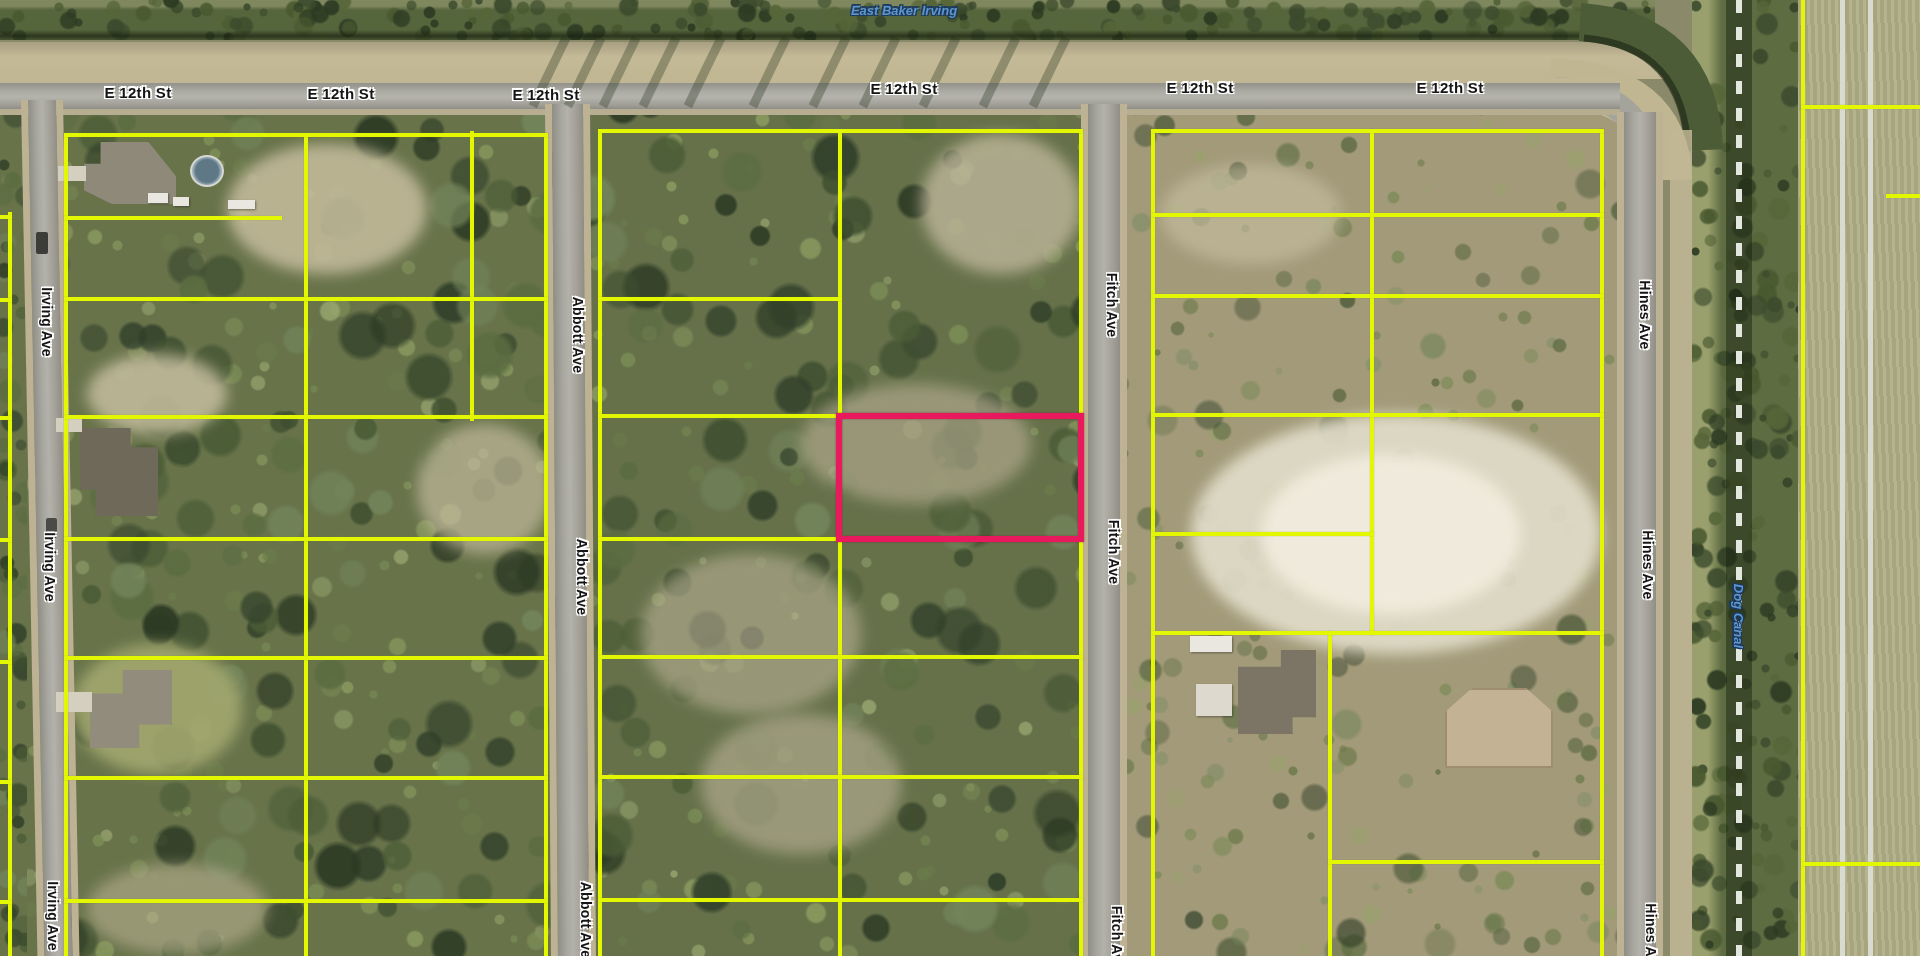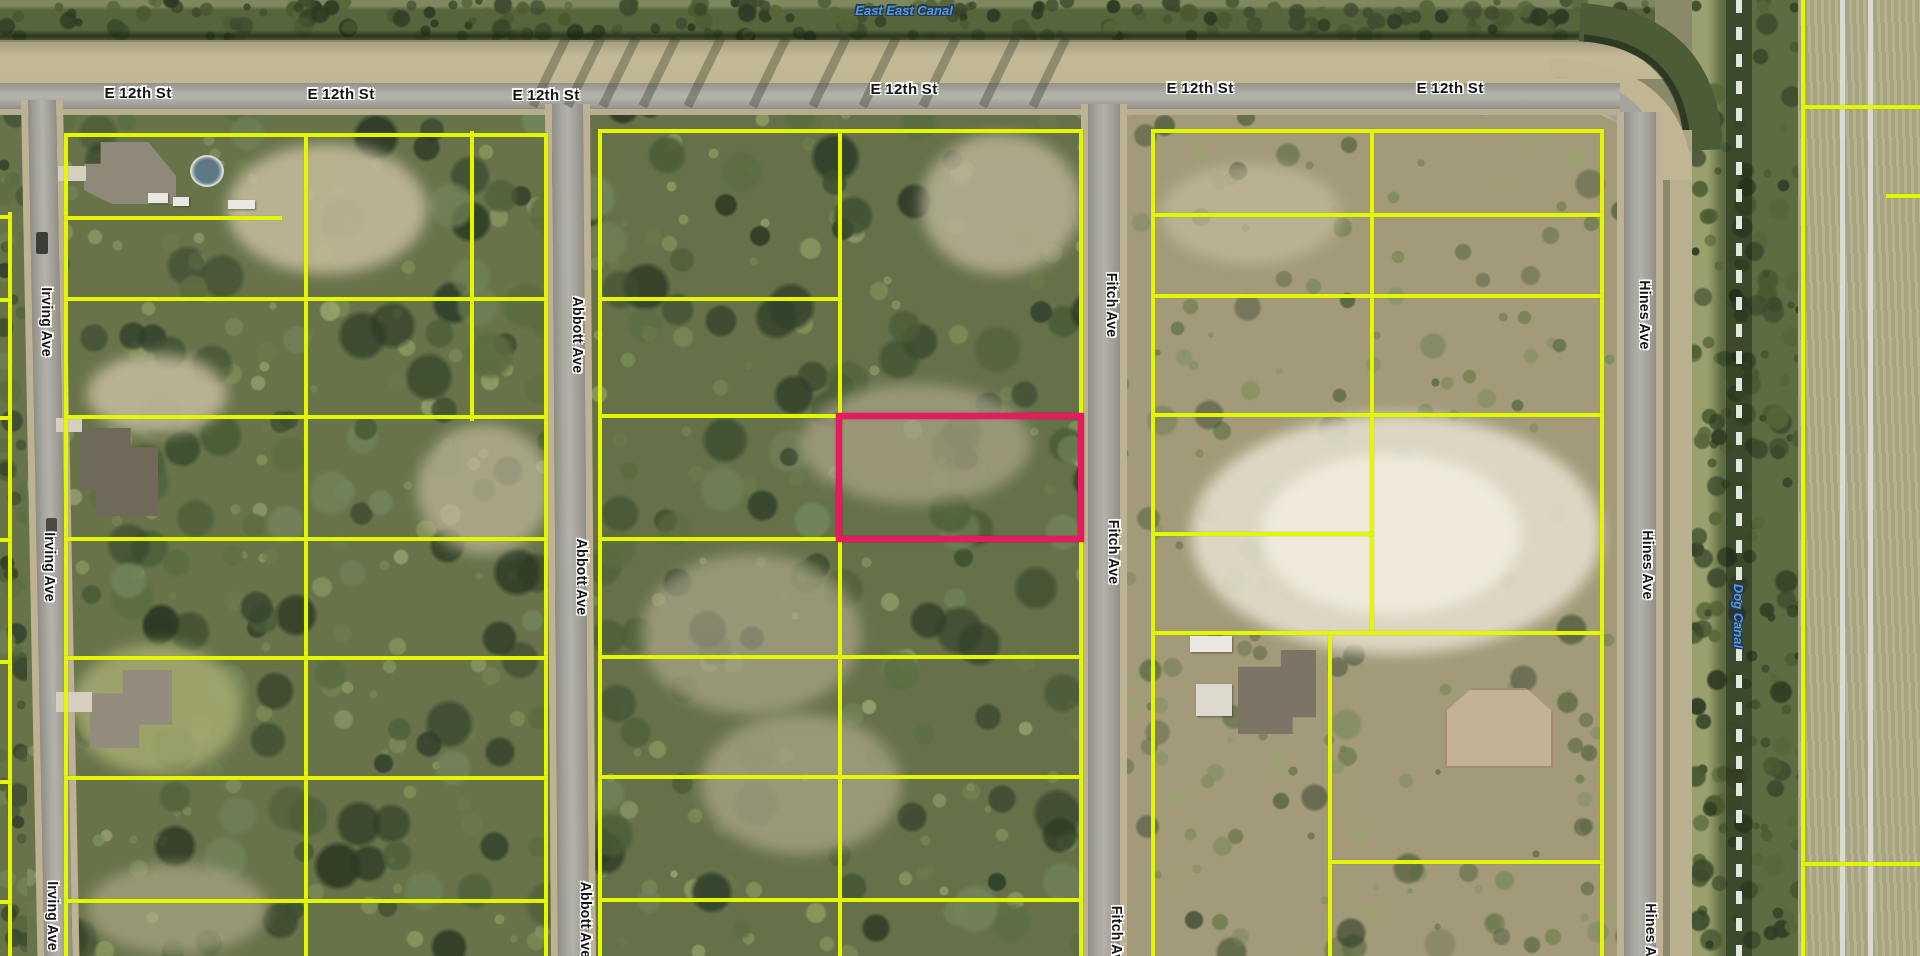--- a/index.html
+++ b/index.html
@@ -1416,21 +1416,21 @@
       <div class="pline" style="left:1151px;top:631px;width:453px;height:4px;"></div>
       <div class="pline" style="left:1328px;top:860px;width:276px;height:4px;"></div>
       <div class="pline" style="left:1801px;top:105px;width:119px;height:4px;"></div>
       <div class="pline" style="left:1886px;top:194px;width:34px;height:4px;"></div>
       <div class="pline" style="left:1801px;top:862px;width:119px;height:4px;"></div>
     </div>
 
   <div class="redbox" title="#e8195c" style="left: 836px; top: 413px; width: 236px; height: 117px; border-color: rgb(232, 25, 92);"></div>
 
   <div id="labels">
-      <span class="lbl water " style="left:904px;top:10px;">East East Canal</span>
+      <span class="lbl water " style="left:904px;top:10px;">East Baker Irving</span>
       <span class="lbl street " style="left:138px;top:92px;">E 12th St</span>
       <span class="lbl street " style="left:341px;top:93px;">E 12th St</span>
       <span class="lbl street " style="left:546px;top:94px;">E 12th St</span>
       <span class="lbl street " style="left:904px;top:88px;">E 12th St</span>
       <span class="lbl street " style="left:1200px;top:87px;">E 12th St</span>
       <span class="lbl street " style="left:1450px;top:87px;">E 12th St</span>
       <span class="lbl street v" style="left:47px;top:322px;">Irving Ave</span>
       <span class="lbl street v" style="left:50px;top:567px;">Irving Ave</span>
       <span class="lbl street v" style="left:53px;top:916px;">Irving Ave</span>
       <span class="lbl street v" style="left:578px;top:335px;">Abbott Ave</span>

